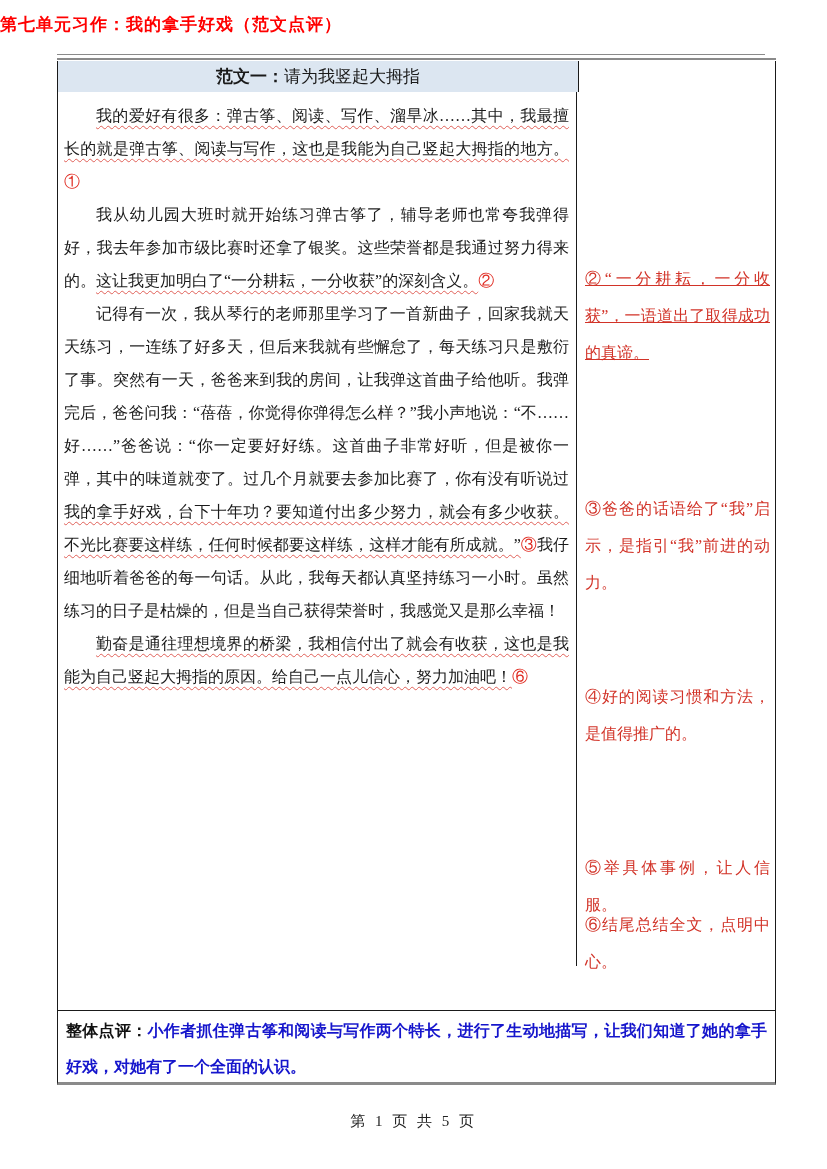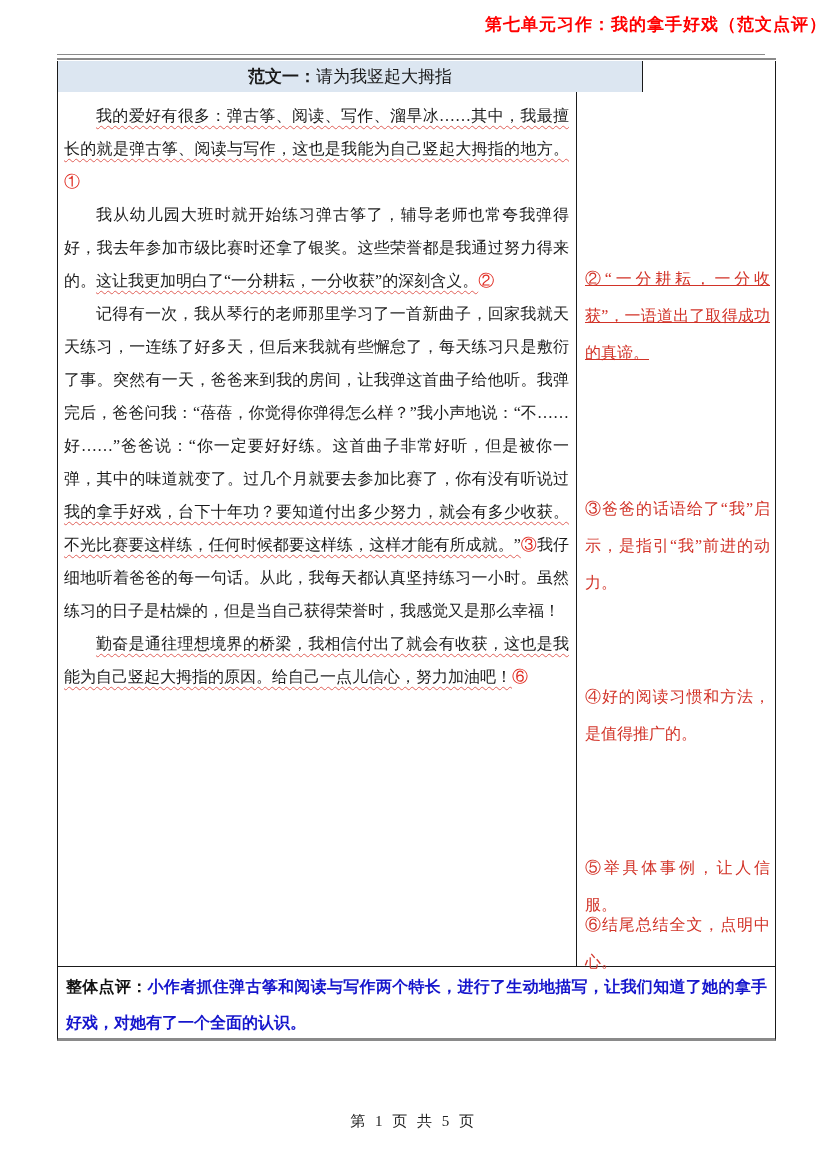--- a/index.html
+++ b/index.html
@@ -1,54 +1,54 @@
 <!DOCTYPE html>
 <html><head>
 <meta charset="utf-8">
 <style>
   html,body{margin:0;padding:0;background:#ffffff;}
   .doc{position:relative;width:827px;height:1169px;background:#ffffff;overflow:hidden;
        font-family:"Liberation Serif","DejaVu Serif",serif;color:#1a1a1a;}
 
   
-  .title{position:absolute;top:13px;left:0;width:100%;text-align:right;
+  .title{position:absolute;top:13px;left:0;width:100%;text-align:left;
          font-family:"Liberation Sans","DejaVu Sans",sans-serif;
          font-weight:bold;font-size:17px;color:#ff0000;letter-spacing:1px;}
 
   
   .rule-thin{position:absolute;top:54px;left:57px;width:708px;height:1px;background:#8a8a8a;}
   .rule-thick{position:absolute;top:58px;left:57px;width:719px;height:2px;background:#8a8a8a;}
 
   
   .tbl{position:absolute;top:61px;left:57px;width:719px;box-sizing:border-box;
        border-left:1px solid #1a1a1a;border-right:1px solid #1a1a1a;
        border-bottom:3px solid #8a8a8a;}
   .row-h{display:flex;height:31px;}
-  .cell-h-left{width:585px;box-sizing:border-box;border-right:1px solid #1a1a1a;
+  .cell-h-left{width:521px;box-sizing:border-box;border-right:1px solid #1a1a1a;
        background:#dce6f1;display:flex;align-items:center;justify-content:center;
        font-family:"Liberation Sans","DejaVu Sans",sans-serif;font-size:17px;}
   .cell-h-left .b{font-weight:bold;}
   .cell-h-right{flex:1;}
 
   .row-b{display:flex;height:874px;}
   .cell-essay{width:519px;box-sizing:border-box;border-right:1px solid #1a1a1a;
        padding:7px 7px 0 6px;}
   .cell-essay p{margin:0;text-indent:32px;font-size:16px;line-height:33px;
        text-align:justify;color:#1a1a1a;}
   .u{text-decoration:underline;text-decoration-color:#e06058;
      text-decoration-style:wavy;text-decoration-thickness:1px;text-underline-offset:4px;}
   .mk{color:#e02a20;text-decoration:none;}
 
   .cell-cmts{flex:1;position:relative;}
   .cmt{position:absolute;left:8px;right:5px;color:#d23328;font-size:16px;
        line-height:37px;text-align:justify;}
   .c1{top:6px;}.c2{top:168px;text-decoration:underline;}.c3{top:398px;}.c4{top:586px;}.c5{top:757px;}.c6{top:814px;}
 
   .row-o{box-sizing:border-box;border-top:1px solid #1a1a1a;height:72px;
-       padding:2px 8px 0 8px;font-size:16px;line-height:36px;text-align:justify;}
+       padding:2px 8px 0 8px;font-size:16px;line-height:36px;text-align:justify;margin-top:44px;}
   .row-o .lbl{font-family:"Liberation Sans","DejaVu Sans",sans-serif;
        font-weight:bold;color:#111111;}
   .row-o .blue{font-family:"Liberation Sans","DejaVu Sans",sans-serif;
        font-weight:bold;color:#1515cc;}
 
   .footer{position:absolute;top:1112px;left:0;width:100%;text-align:center;
        font-size:15px;color:#222222;letter-spacing:3px;}
 </style>
 </head>
 <body>

